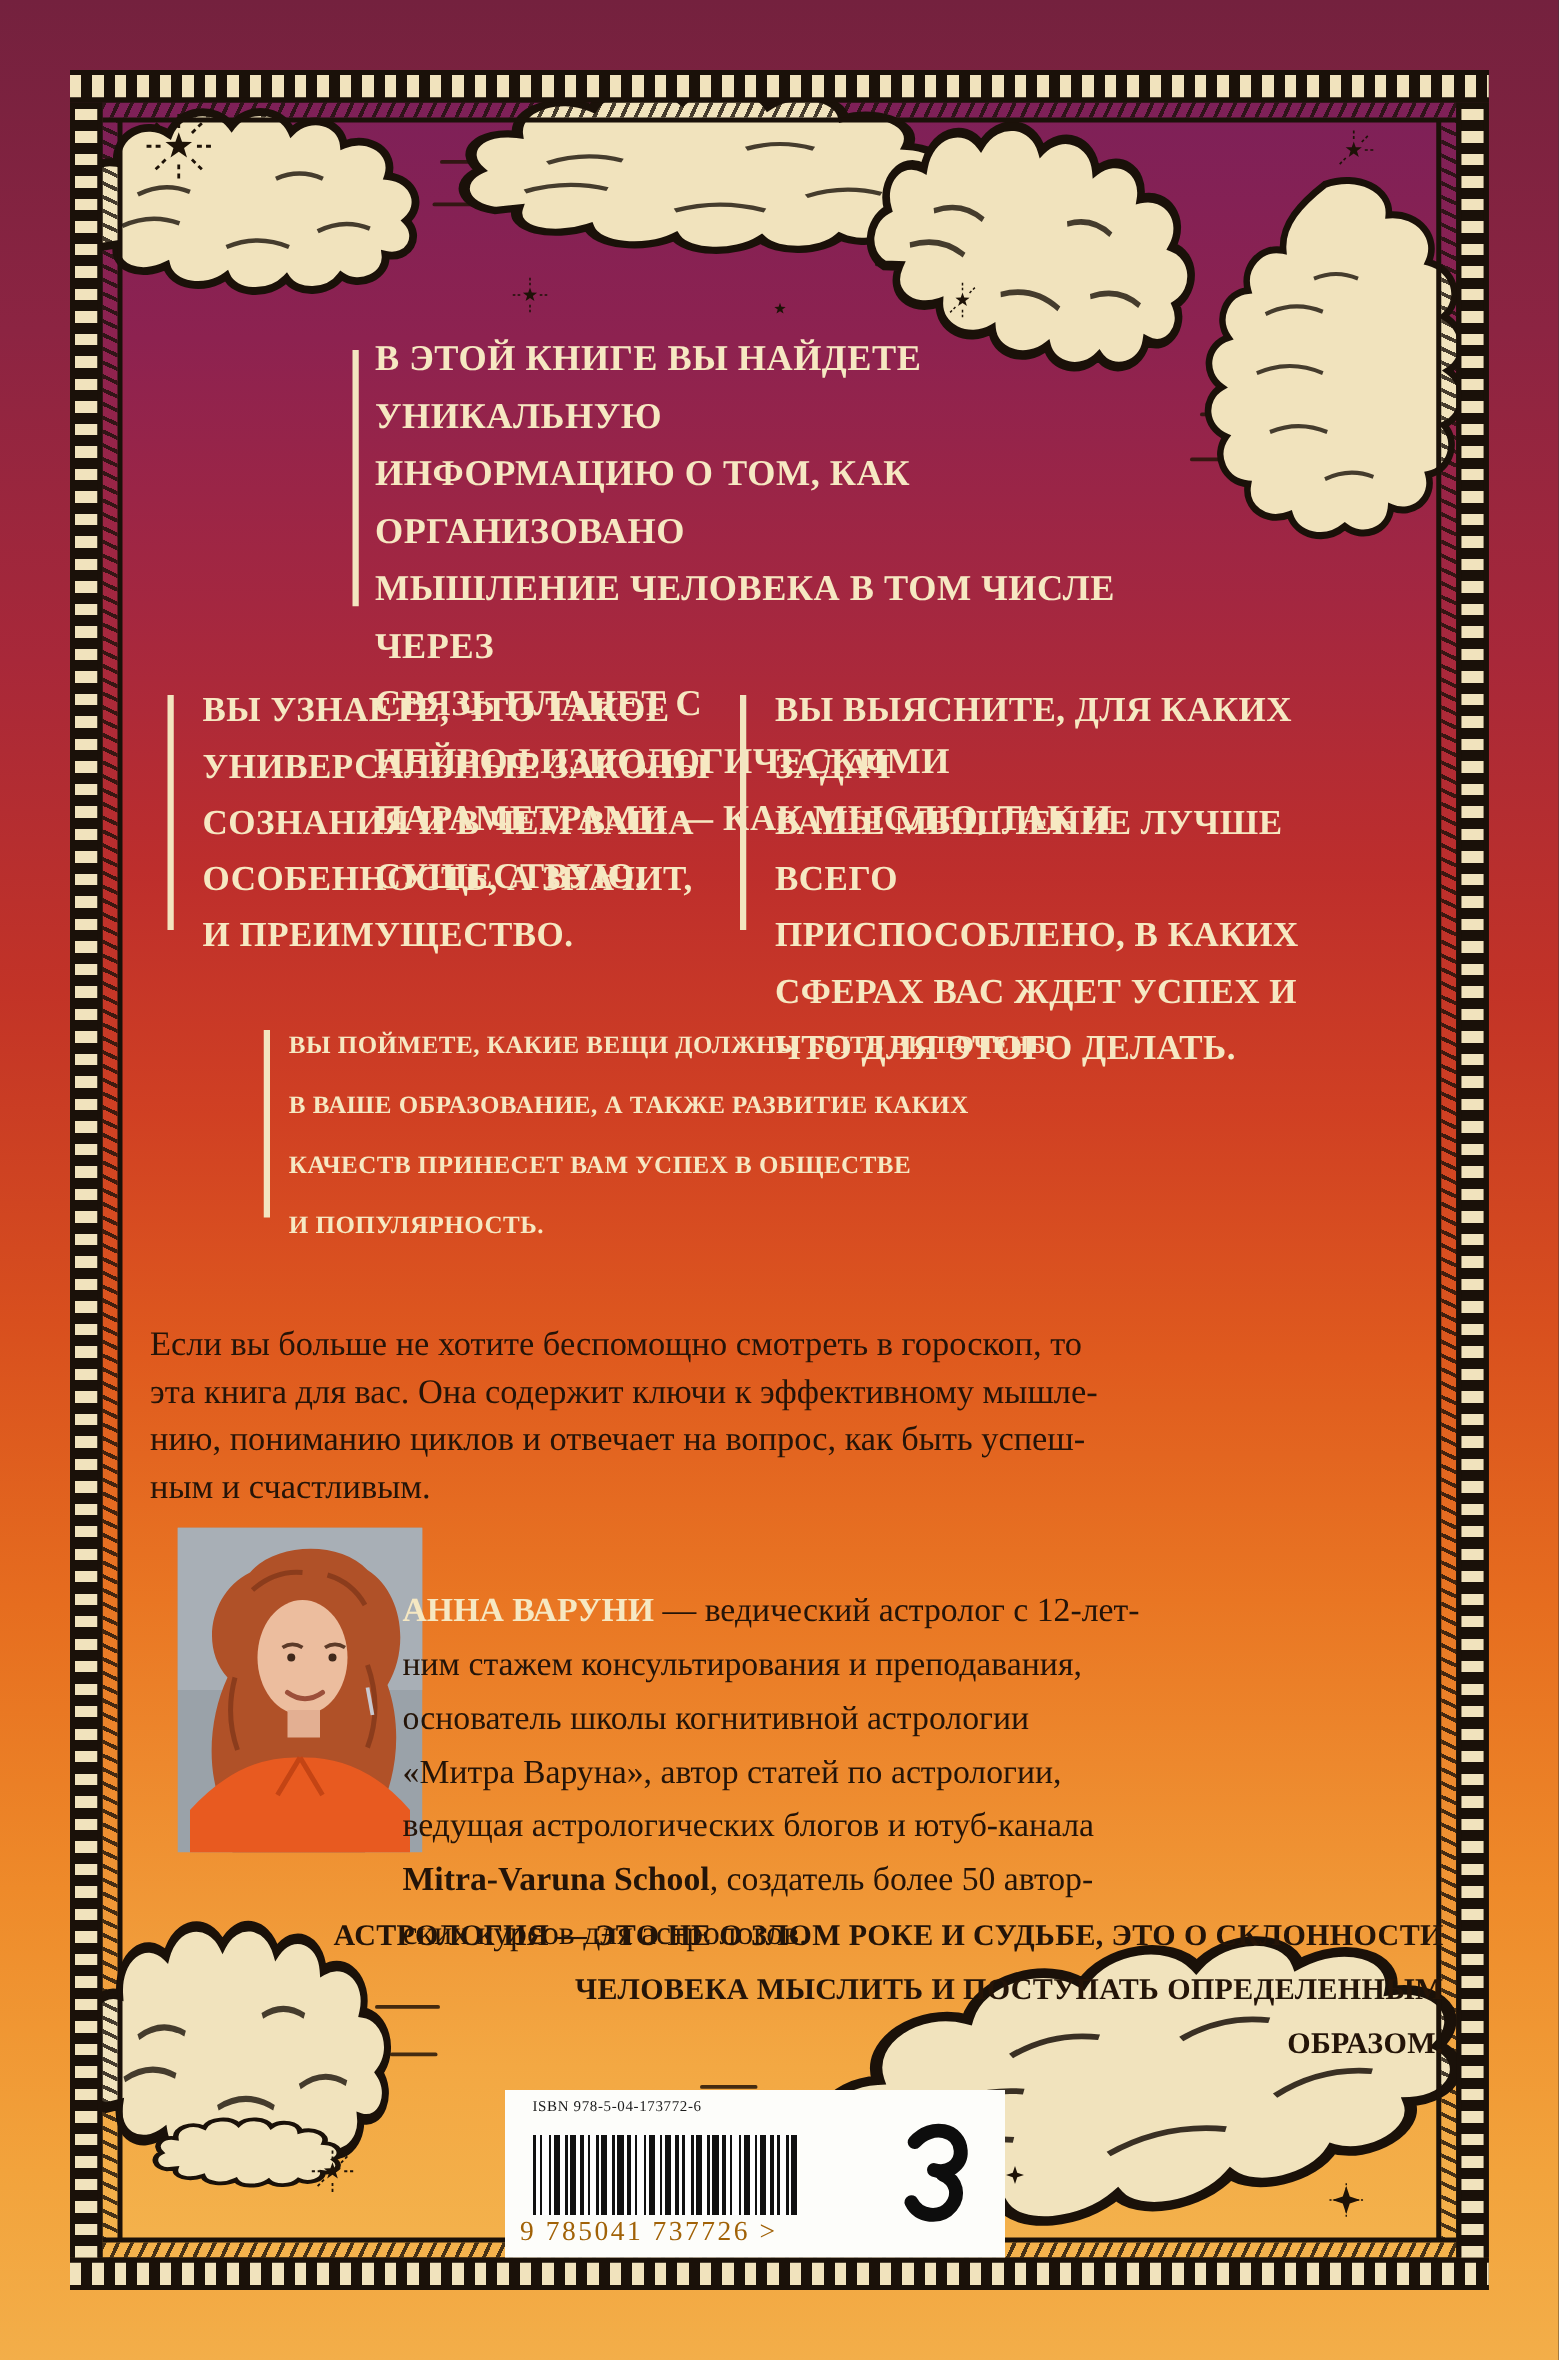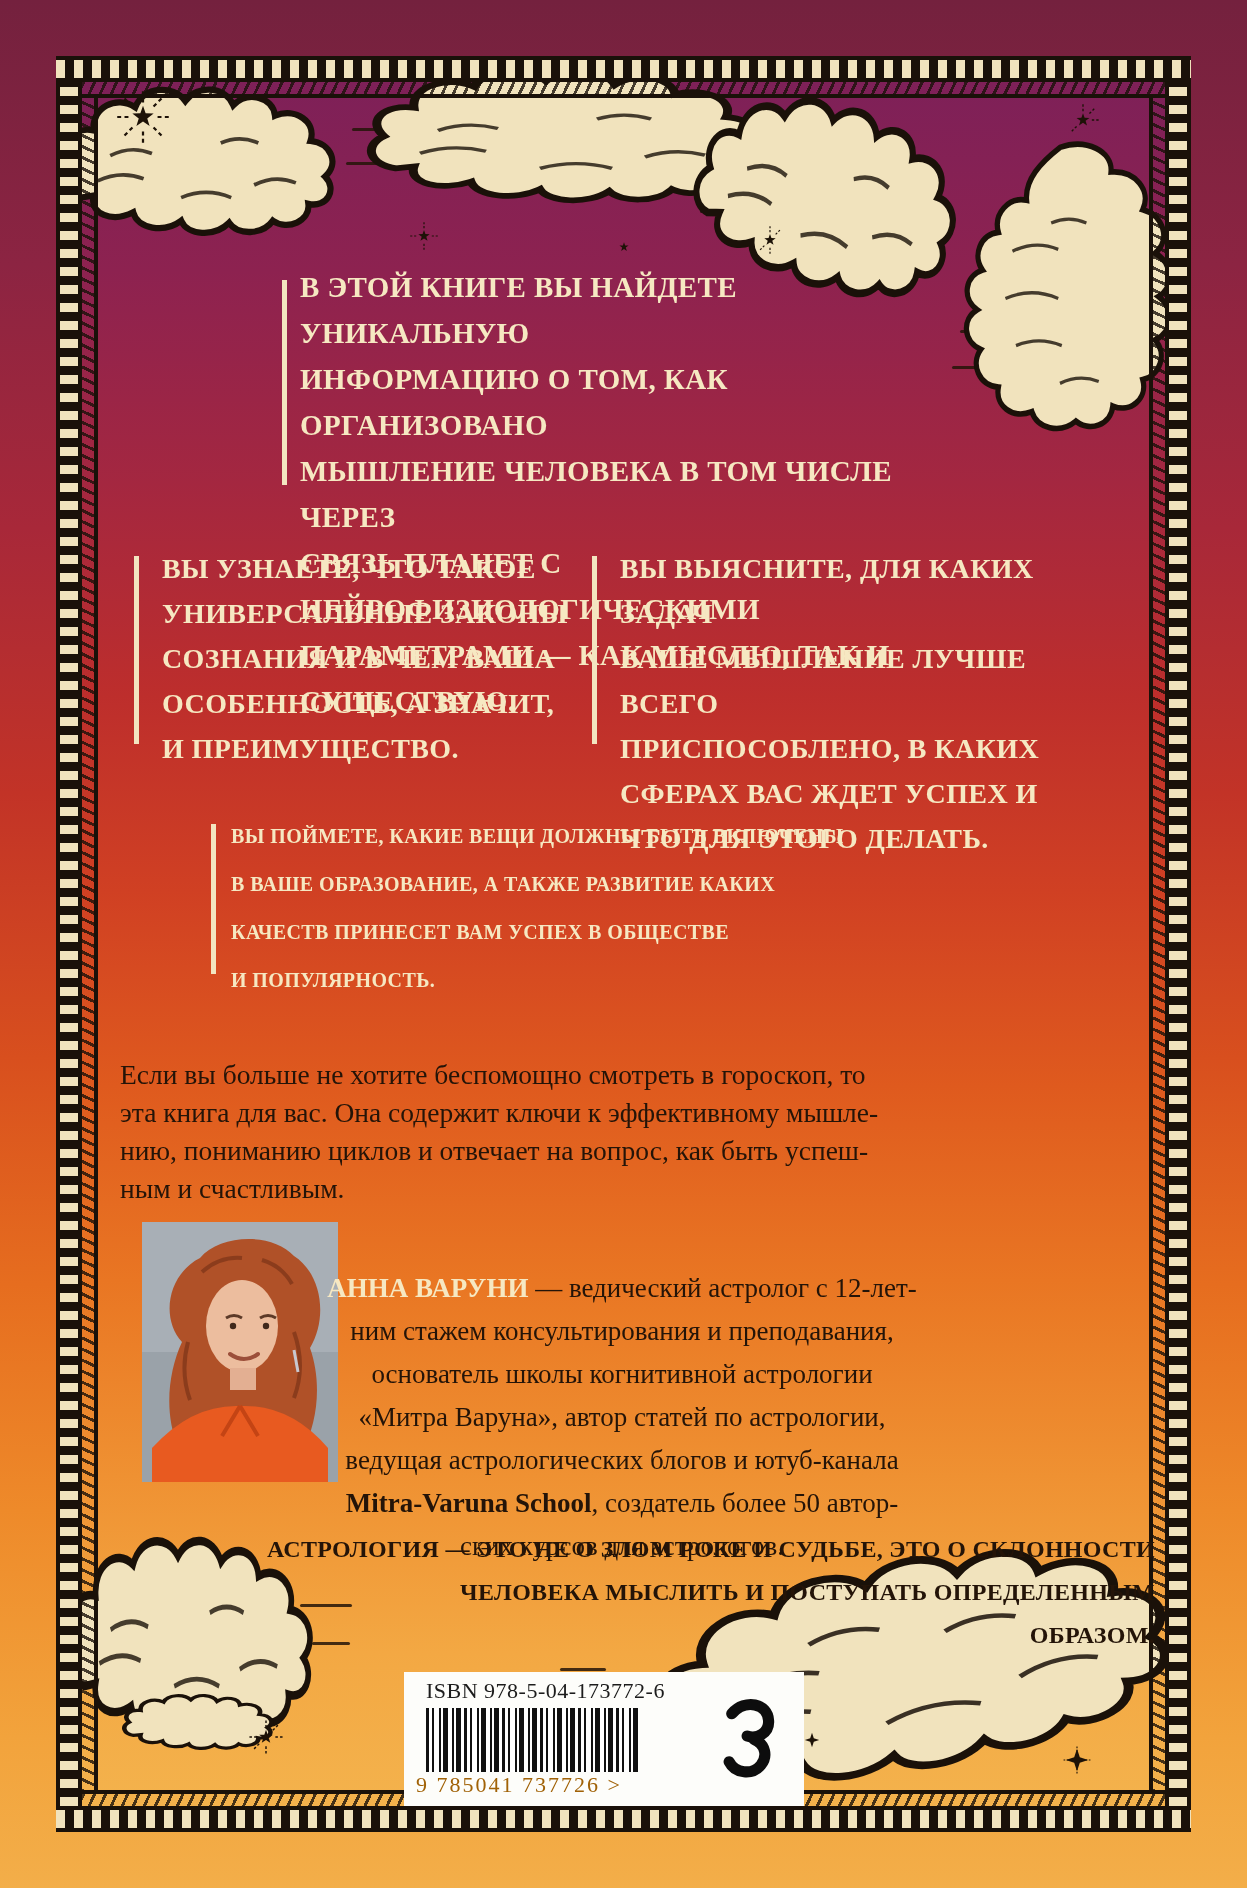--- a/index.html
+++ b/index.html
@@ -30,30 +30,30 @@
   .blk{position:absolute;white-space:pre-line;color:#f6e8c2;font-weight:600;letter-spacing:.4px;}
   .intro{left:300px;top:264px;width:660px;font-size:29px;line-height:46px;}
   .col{font-size:28px;line-height:45px;}
   .col.l{left:162px;top:546px;width:420px;}
   .col.r{left:620px;top:546px;width:500px;}
   .b3{left:231px;top:812px;width:800px;font-size:20px;line-height:48px;}
   .vbar{position:absolute;width:5px;background:#f3e5c0;}
   .pitch{position:absolute;left:120px;top:1056px;width:820px;white-space:pre-line;
     color:#241408;font-size:27.5px;line-height:38px;font-weight:400;}
   .author-text{position:absolute;left:322px;top:1224px;width:600px;white-space:pre-line;
-    color:#241408;font-size:27px;line-height:43px;font-weight:400;margin:0;text-align:center;}
+    color:#241408;font-size:27px;line-height:43px;font-weight:400;margin:0;}
   .author-name{color:#f6e8c2;font-weight:700;}
   .school{font-weight:700;}
   .statement{position:absolute;left:92px;right:92px;top:1528px;text-align:right;white-space:pre-line;
     color:#241408;font-size:24px;line-height:43px;font-weight:600;letter-spacing:.3px;}
   
   .photo{position:absolute;left:142px;top:1222px;width:196px;height:260px;}
   
   .isbn-box{position:absolute;left:404px;top:1672px;width:400px;height:134px;background:#fdfdfa;z-index:6;}
-  .isbn-label{position:absolute;left:22px;top:6px;font-size:22px;color:#1c1c1c;letter-spacing:.5px;}
+  .isbn-label{position:absolute;left:22px;top:6px;font-size:12px;color:#1c1c1c;letter-spacing:.5px;}
   .barcode{position:absolute;left:22px;top:36px;width:212px;height:64px;
     background:repeating-linear-gradient(90deg,#111 0 3px,#fff 3px 6px,#111 6px 8px,#fff 8px 13px,#111 13px 15px,#fff 15px 17px,#111 17px 22px,#fff 22px 26px,#111 26px 28px,#fff 28px 30px,#111 30px 35px,#fff 35px 38px);}
   .digits{position:absolute;left:12px;top:100px;font-size:22px;color:#a16207;letter-spacing:2px;white-space:nowrap;}
   .logo{position:absolute;right:26px;top:16px;width:60px;height:96px;}
   
   .cloud,.star{position:absolute;}
   .dash{position:absolute;height:3px;background:#241508;border-radius:2px;opacity:.85;}
 </style>
 </head>
 <body>

